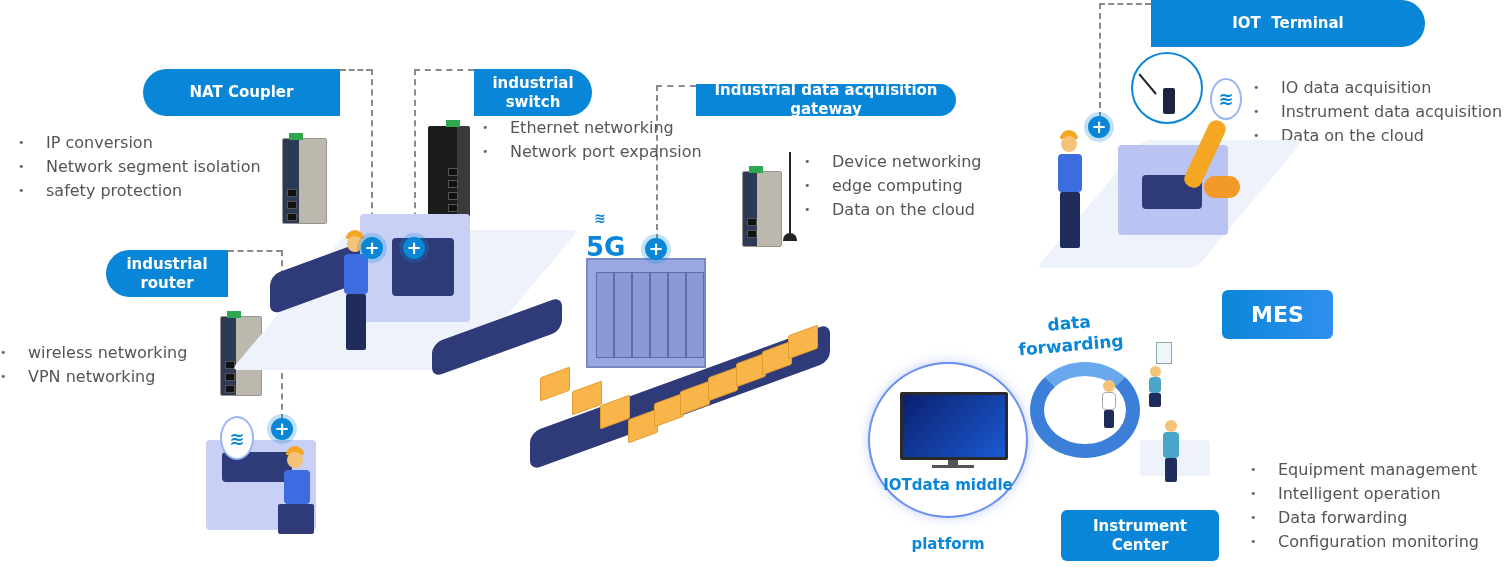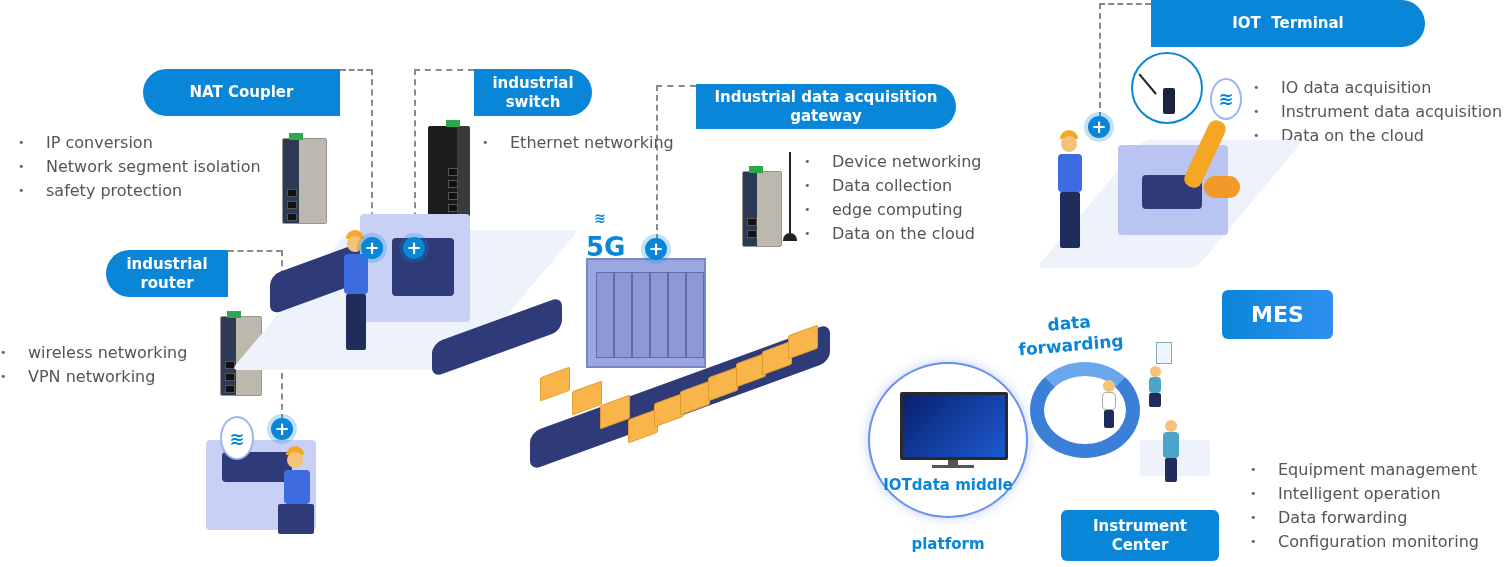--- a/index.html
+++ b/index.html
@@ -93,40 +93,40 @@
     <span>switch</span>
   </div>
 </div>
 <div class="device black" style="left:428px;top:126px;width:42px;height:92px;">
   <div class="term" style="left:18px;"></div>
   <div class="port" style="top:42px;left:20px;"></div>
   <div class="port" style="top:54px;left:20px;"></div>
   <div class="port" style="top:66px;left:20px;"></div>
   <div class="port" style="top:78px;left:20px;"></div>
 </div>
-<ul class="list" style="left:482px;top:131px;">
+<ul class="list" style="left:482px;top:116px;">
   <li>Ethernet networking</li>
-</ul>
-
-<div class="pill right" style="left:696px;top:84px;width:260px;height:45px;">
+  <li>Network port expansion</li>
+</ul>
+
+<div class="pill right" style="left:696px;top:84px;width:260px;height:32px;">
   <div>
     <span>Industrial data acquisition</span>
     <span>gateway</span>
   </div>
 </div>
 <div class="device silver" style="left:742px;top:171px;width:40px;height:76px;">
   <div class="term"></div>
   <div class="port" style="top:46px;"></div>
   <div class="port" style="top:58px;"></div>
 </div>
 <div style="position:absolute;left:789px;top:152px;width:2px;height:84px;background:#222;"></div>
 <div style="position:absolute;left:783px;top:233px;width:14px;height:8px;border-radius:7px 7px 0 0;background:#222;"></div>
 <ul class="list" style="left:804px;top:150px;">
   <li>Device networking</li>
-  <li>Data collection</li>
   <li>edge computing</li>
   <li>Data on the cloud</li>
 </ul>
 
 <div class="pill right" style="left:1151px;top:0px;width:274px;height:47px;">
   <span style="white-space:pre;">IOT  Terminal</span>
 </div>
 <div class="circle-ring" style="left:1131px;top:52px;width:72px;height:72px;border-color:#0a86d8;">
   <div style="position:absolute;left:22px;top:14px;width:2px;height:26px;background:#222;transform:rotate(-40deg);transform-origin:bottom;"></div>
   <div style="position:absolute;left:30px;top:34px;width:12px;height:26px;background:#1c2540;border-radius:2px;"></div>

